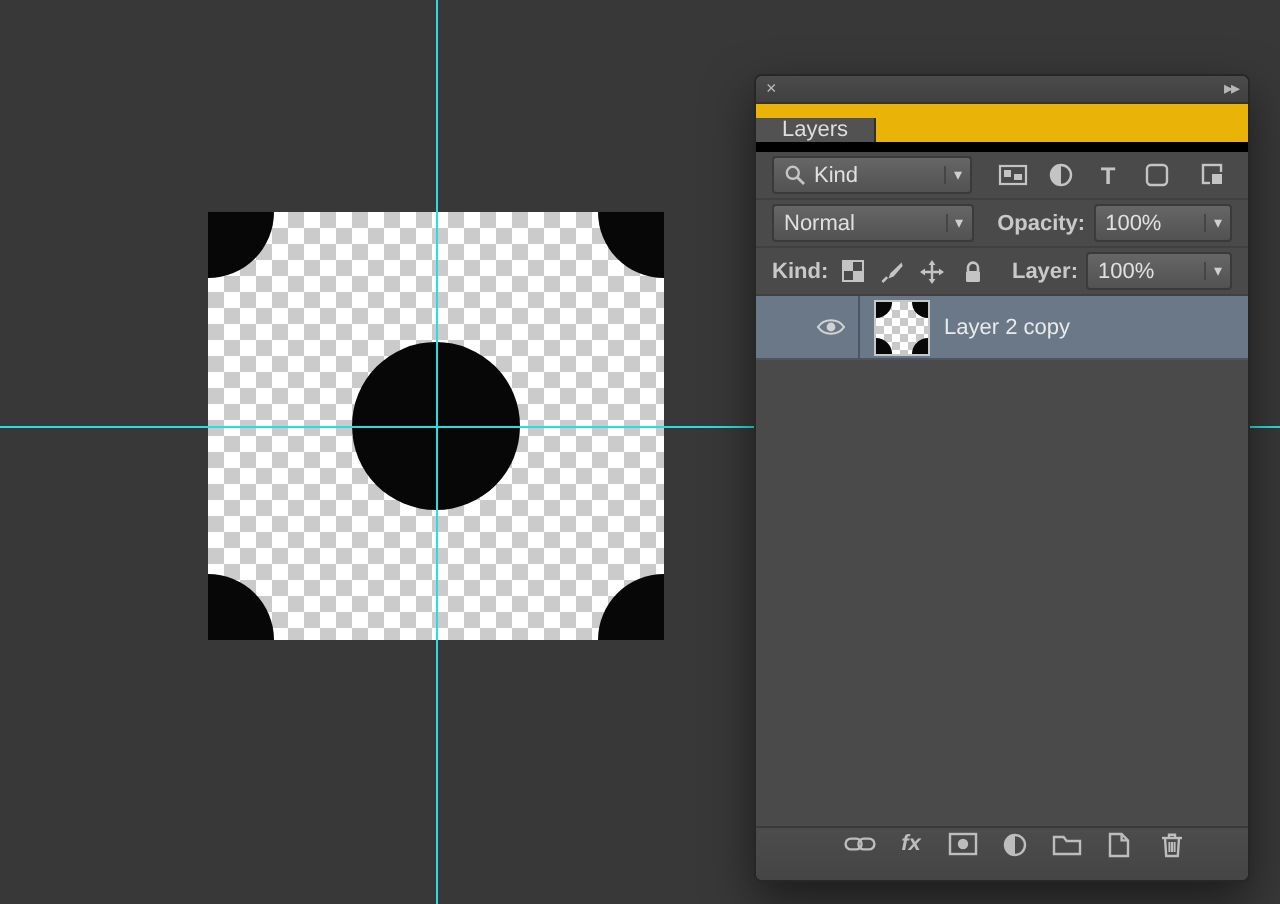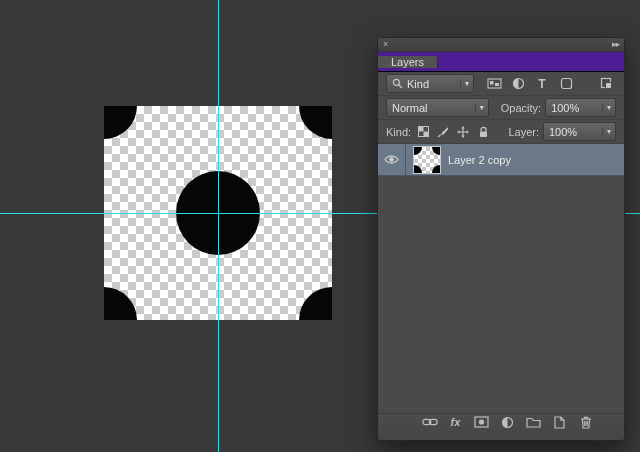--- a/index.html
+++ b/index.html
@@ -42,60 +42,60 @@
     color:#d8d8d8;font-size:11px;
   }
   .chrome-bar{
     height:13px;background:linear-gradient(#4b4b4b,#404040);
     border-bottom:1px solid #333;border-radius:3px 3px 0 0;
     display:flex;align-items:center;justify-content:space-between;padding:0 5px;
     flex:0 0 auto;
   }
   .chrome-btn{color:#b7b7b7;font-size:9px;line-height:9px;cursor:default;letter-spacing:-1px;}
   .tab-bar{
-    height:19px;background:#4c1d95;display:flex;align-items:center;flex:0 0 auto;
-    border-bottom:1px solid #000000;
+    height:19px;background:#eab308;display:flex;align-items:flex-end;flex:0 0 auto;
+    border-bottom:5px solid #000000;
   }
   .tab{
     background:#525252;border-right:1px solid #2f2f2f;
     display:flex;align-items:center;padding:0 13px;color:#dedede;
   }
 
   .ctrl-row{
     height:23px;display:flex;align-items:center;padding:0 8px;
     border-bottom:1px solid #404040;flex:0 0 auto;gap:4px;
   }
   .dd{
     background:linear-gradient(#666,#525252);
     border:1px solid #3a3a3a;border-radius:2px;height:19px;
     display:flex;align-items:center;box-sizing:border-box;
     padding:0 3px 0 5px;color:#e0e0e0;
   }
   .dd .arrow{
     margin-left:auto;font-size:8px;color:#cfcfcf;
     border-left:1px solid #454545;padding-left:4px;margin-right:1px;
   }
-  .dd-kind{width:88px;gap:4px;}
+  .dd-kind{width:100px;gap:4px;}
   .dd-normal{width:106px;}
   .dd-small{width:73px;}
-  .lbl{color:#c9c9c9;}
+  .lbl{color:#c9c9c9;font-weight:bold;}
   .ibtn{
     width:20px;height:19px;display:flex;align-items:center;justify-content:center;
     border-radius:2px;color:#c4c4c4;
   }
   .ibtn-t{font-size:12px;font-weight:bold;color:#c4c4c4;}
   .lockbtn{width:16px;height:16px;display:flex;align-items:center;justify-content:center;}
 
   
   .layer-list{flex:0 0 auto;}
   .layer-row{
     height:31px;display:flex;align-items:center;
     border-bottom:1px solid rgba(0,0,0,.28);
   }
-  .layer-row.selected{background:#6a7888;}
+  .layer-row.selected{background:#6a7888;padding-left:24px;}
   .eye-cell{
     width:27px;height:100%;display:flex;align-items:center;justify-content:center;
     border-right:1px solid rgba(0,0,0,.28);flex:0 0 auto;
   }
   .thumb{
     width:26px;height:26px;margin:0 8px;position:relative;overflow:hidden;flex:0 0 auto;
     background-color:#fff;
     background-image:
       linear-gradient(45deg,#c9c9c9 25%,transparent 25%,transparent 75%,#c9c9c9 75%),
       linear-gradient(45deg,#c9c9c9 25%,transparent 25%,transparent 75%,#c9c9c9 75%);

